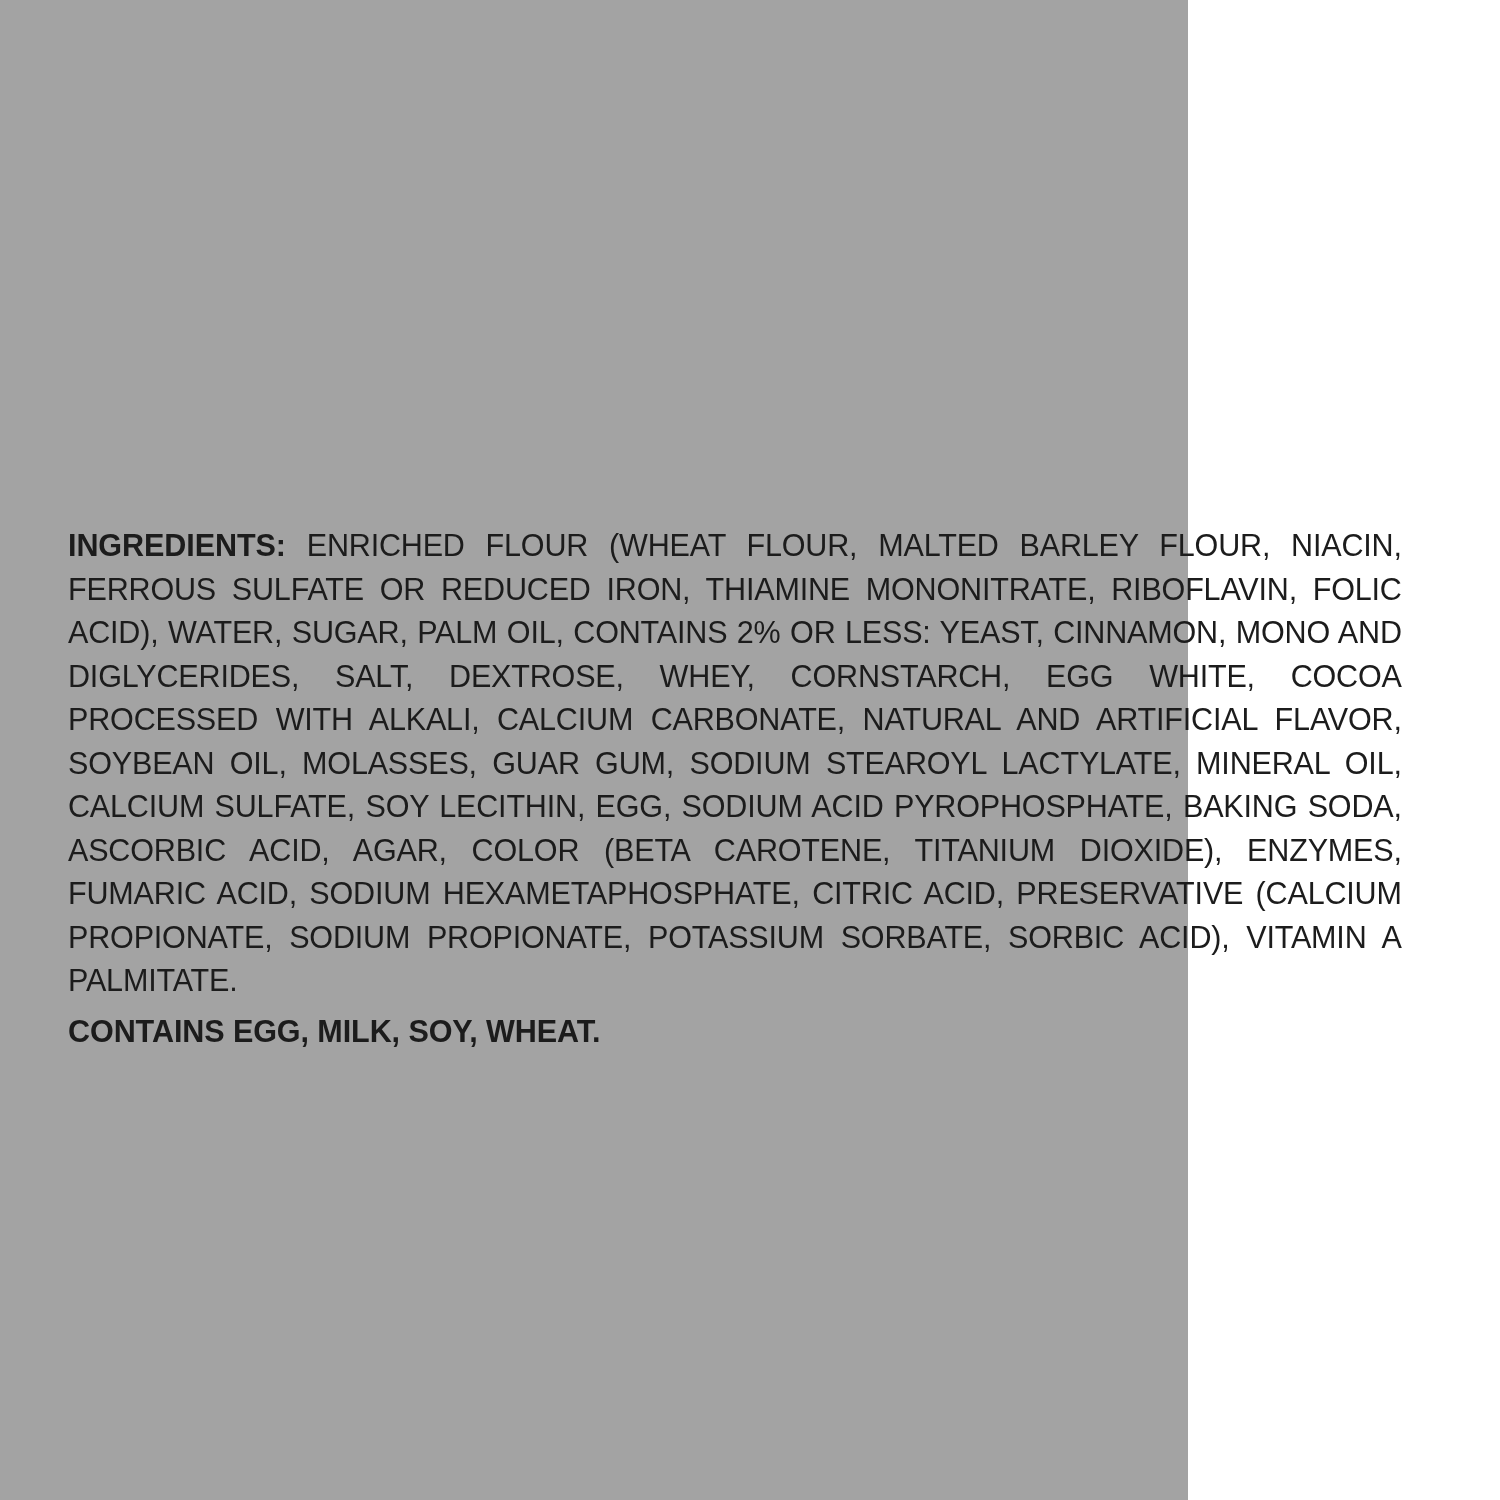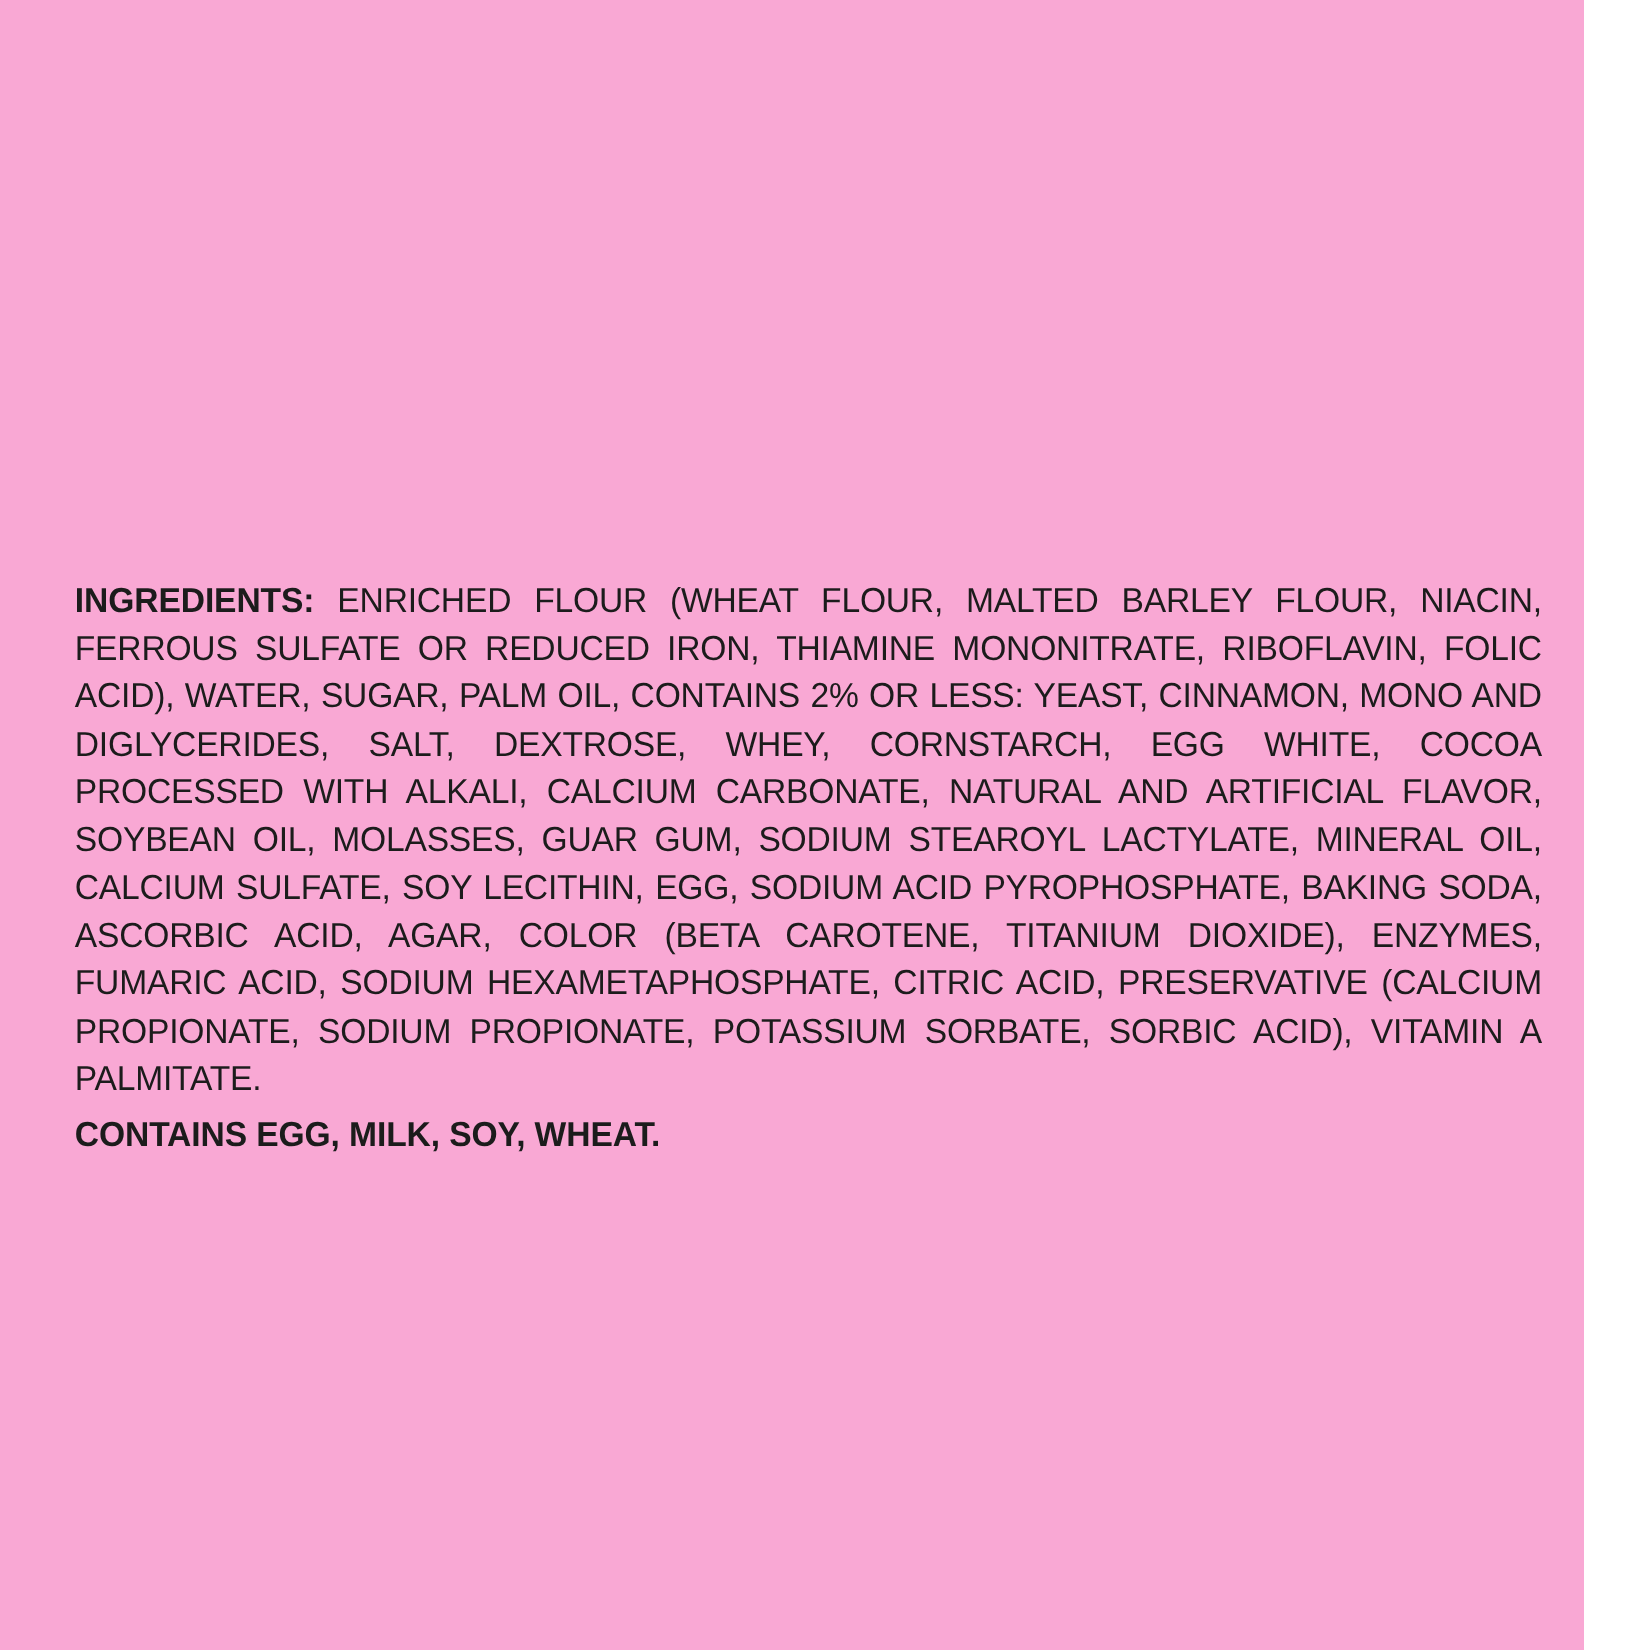--- a/index.html
+++ b/index.html
@@ -12,23 +12,23 @@
     height: 1500px;
     overflow: hidden;
     font-family: "Liberation Sans", sans-serif;
     color: #1a1a1a;
   }
 
   #label-panel {
     position: absolute;
     left: 0;
     top: 0;
-    width: 1440px;
+    width: 1188px;
     height: 1500px;
-    background: #f9a8d4;
+    background: #a3a3a3;
   }
 
   #ingredients-block {
     position: absolute;
     left: 68px;
     top: 524px;
     width: 1375px;
   }
 
   .ingredients-paragraph {

